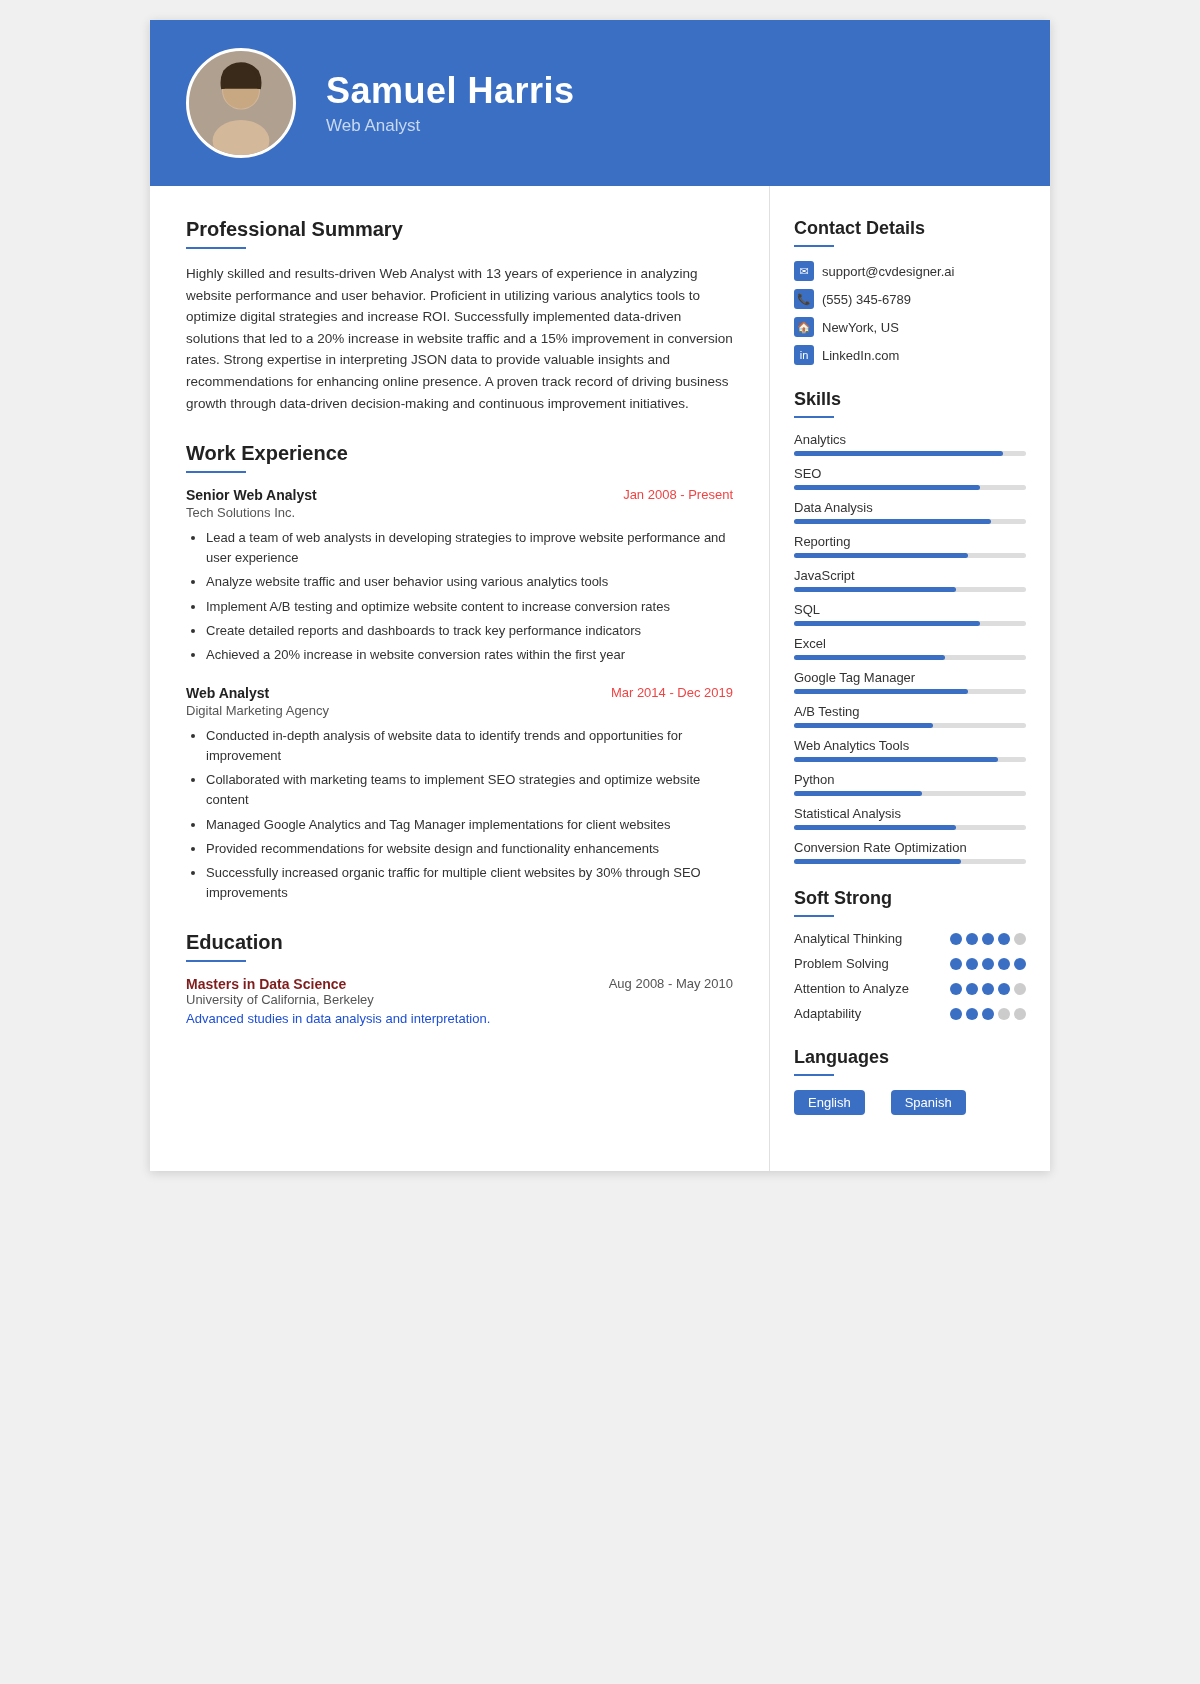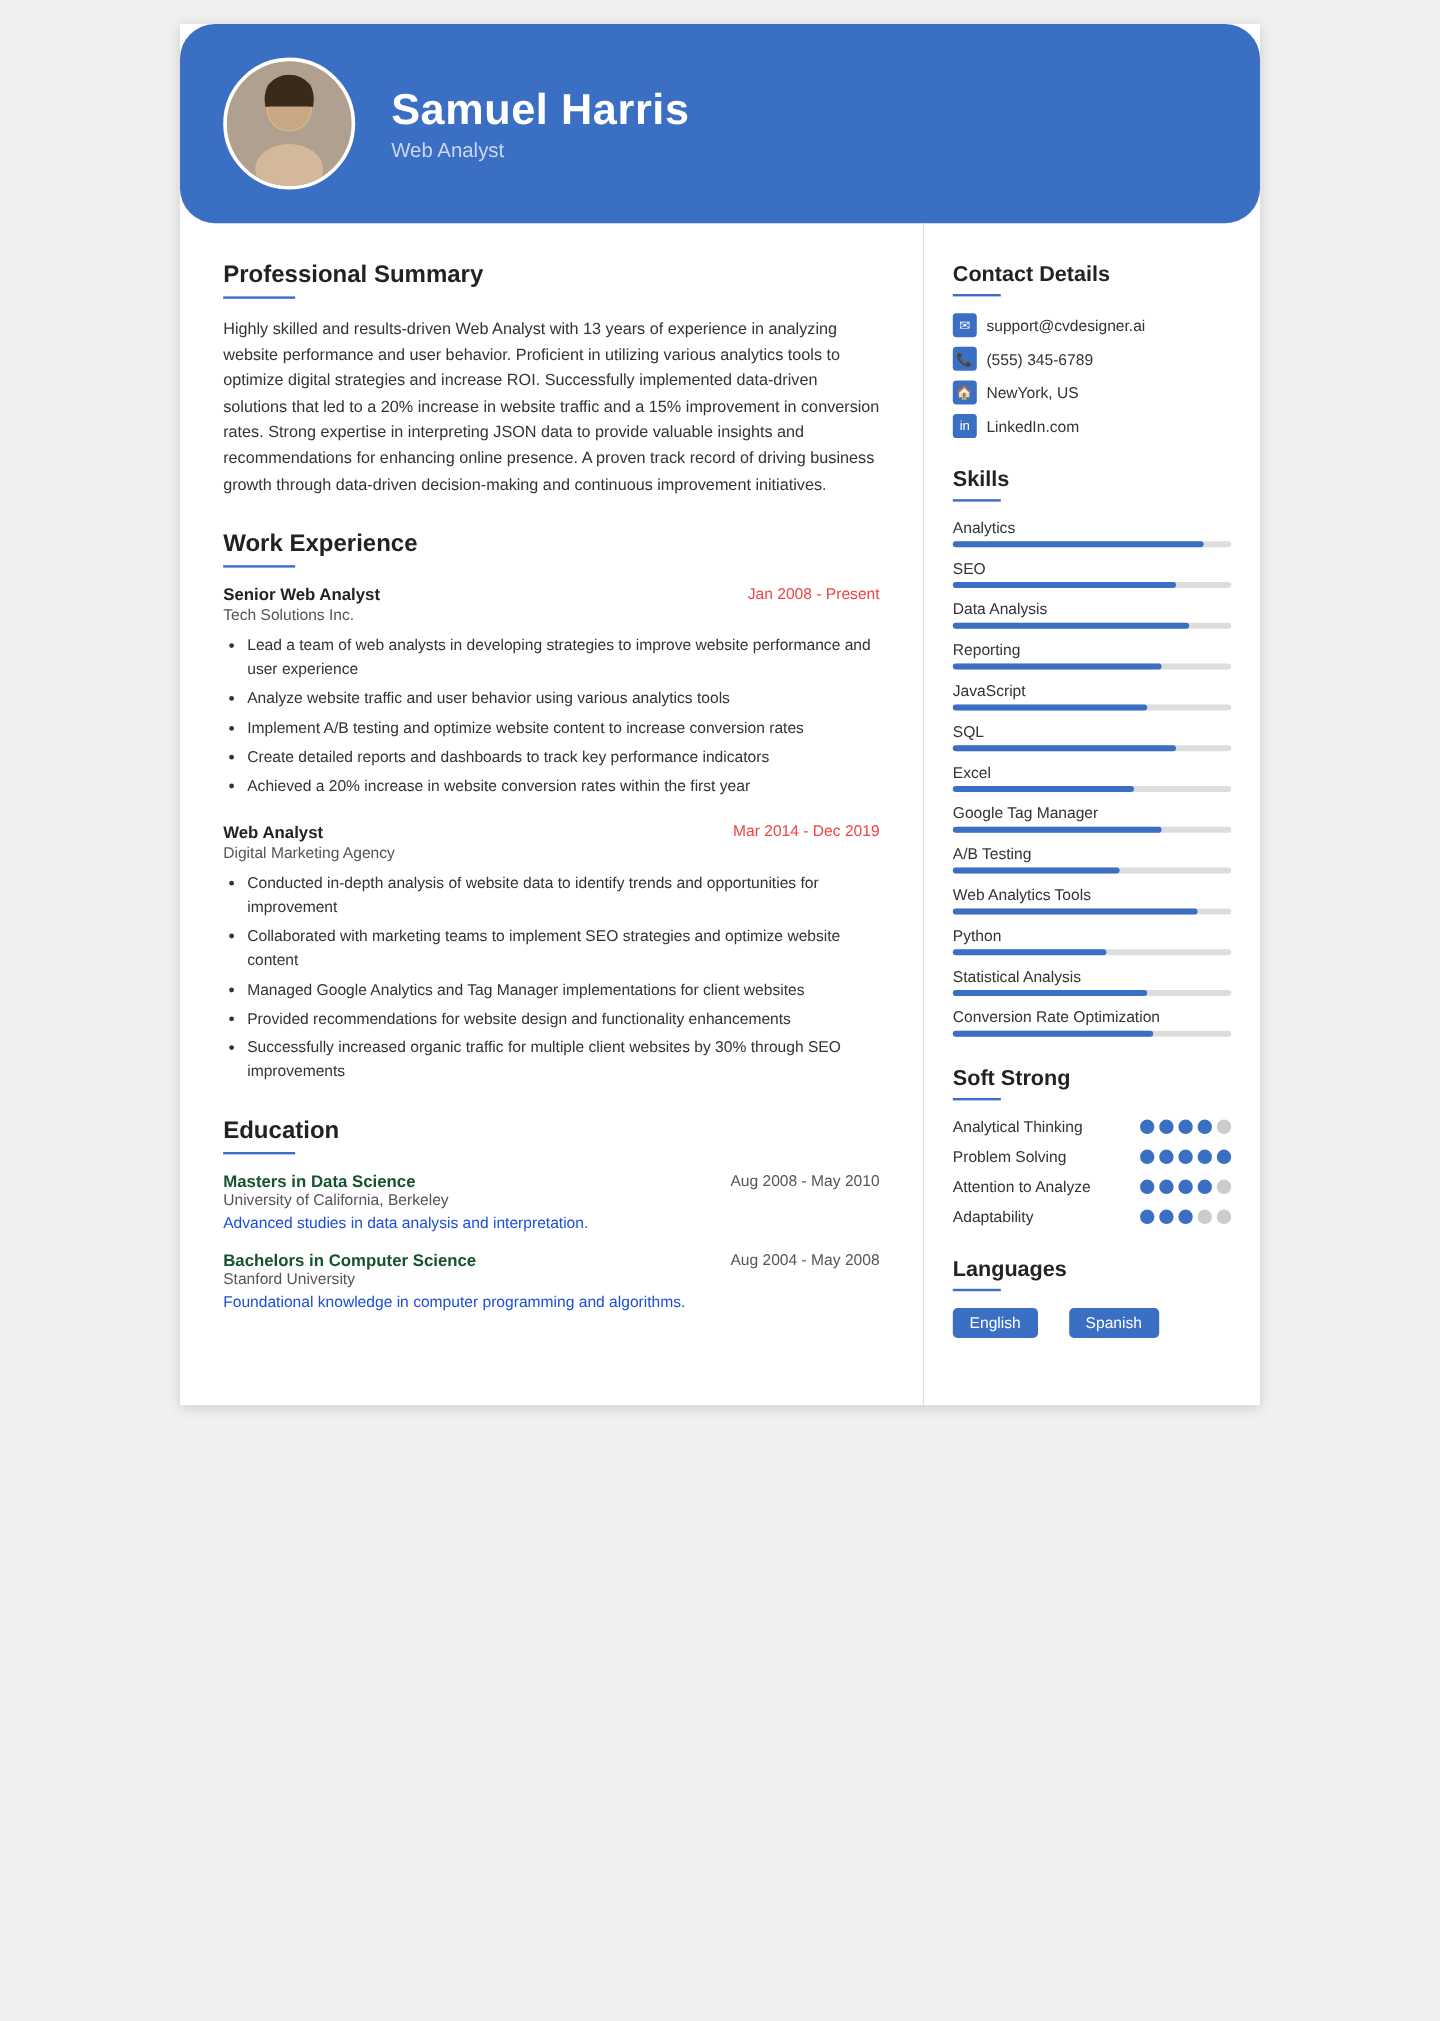--- a/index.html
+++ b/index.html
@@ -16,21 +16,20 @@
       background: #fff;
       box-shadow: 0 2px 10px rgba(0,0,0,0.15);
     }
     
     .header {
       background: #3a6fc4;
       padding: 28px 36px;
       display: flex;
       align-items: center;
       gap: 30px;
-      border-radius: 29px;
     }
     .avatar {
       width: 110px;
       height: 110px;
       border-radius: 50%;
       background: #c8b8a8;
       overflow: hidden;
       flex-shrink: 0;
       border: 3px solid #fff;
       display: flex;
@@ -127,21 +126,21 @@
     .edu-section { margin-bottom: 20px; }
     .edu-entry { margin-bottom: 16px; }
     .edu-header {
       display: flex;
       justify-content: space-between;
       align-items: flex-start;
     }
     .edu-degree {
       font-size: 14px;
       font-weight: 700;
-      color: #14532d;
+      color: #7f1d1d;
     }
     .edu-dates {
       font-size: 13px;
       color: #555;
       white-space: nowrap;
     }
     .edu-school {
       font-size: 13px;
       color: #555;
       margin-bottom: 4px;
@@ -313,28 +312,20 @@
         <div class="section-title">Education</div>
         <div class="section-underline"></div>
         <div id="education-container">
             <div class="edu-entry">
       <div class="edu-header">
         <span class="edu-degree">Masters in Data Science</span>
         <span class="edu-dates">Aug 2008 - May 2010</span>
       </div>
       <div class="edu-school">University of California, Berkeley</div>
       <div class="edu-desc">Advanced studies in data analysis and interpretation.</div>
-    </div>
-            <div class="edu-entry">
-      <div class="edu-header">
-        <span class="edu-degree">Bachelors in Computer Science</span>
-        <span class="edu-dates">Aug 2004 - May 2008</span>
-      </div>
-      <div class="edu-school">Stanford University</div>
-      <div class="edu-desc">Foundational knowledge in computer programming and algorithms.</div>
     </div>
           </div>
       </div>
 
     </div>
 
     <div class="sidebar">
 
       <div class="sidebar-section">
         <div class="sidebar-section-title">Contact Details</div>

